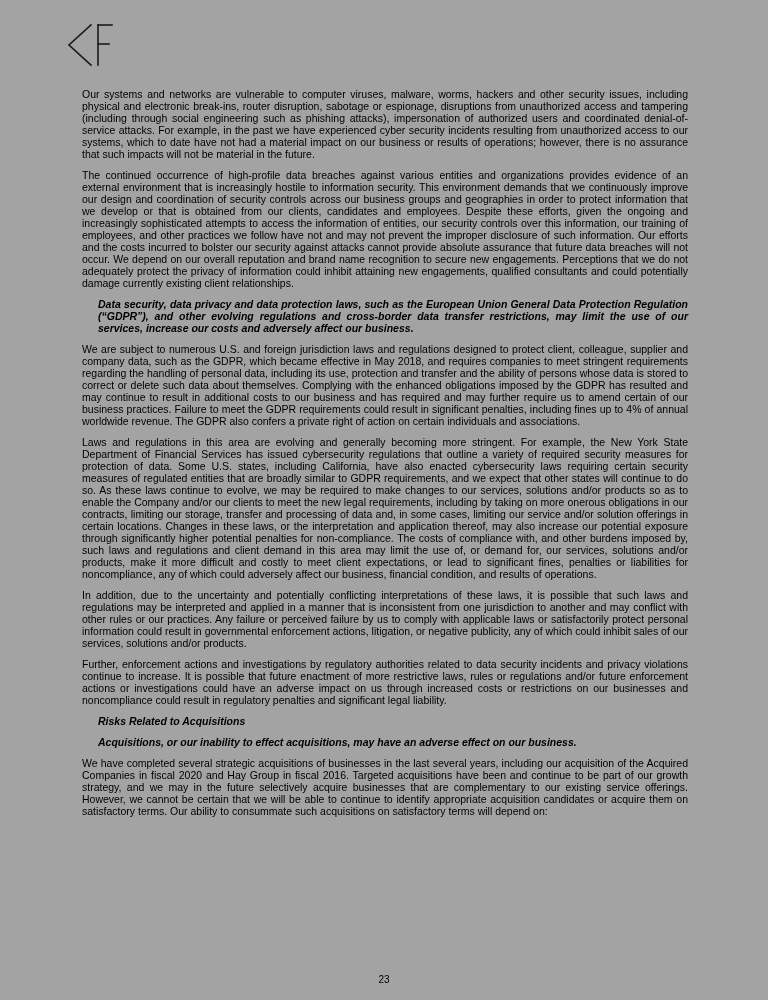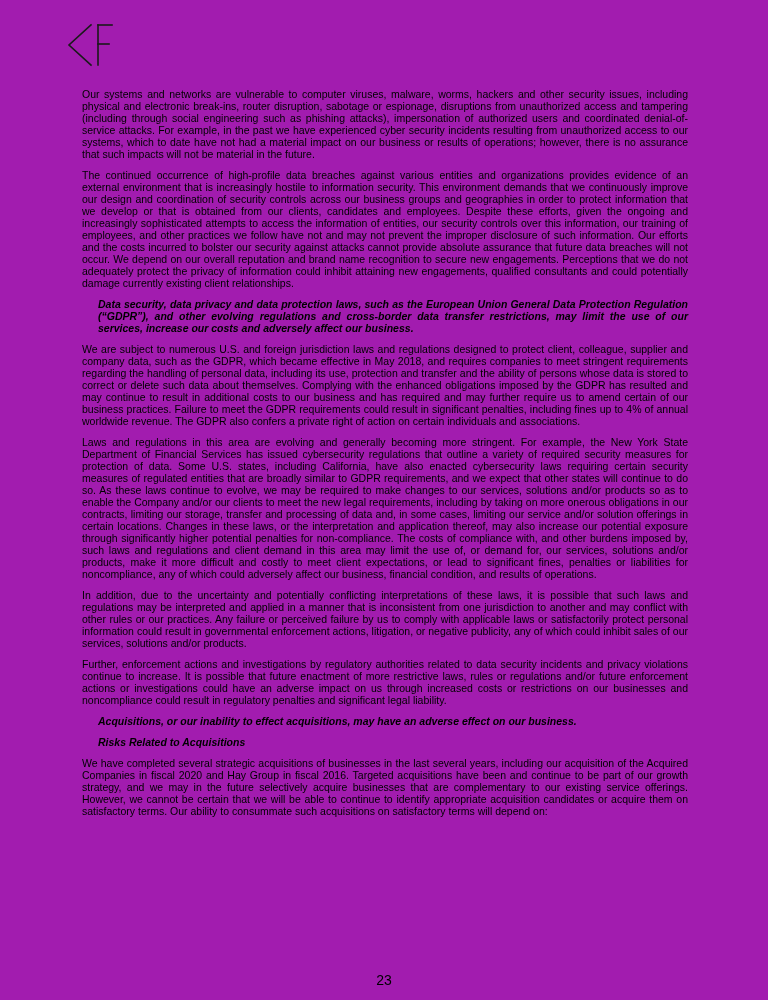--- a/index.html
+++ b/index.html
@@ -1,21 +1,21 @@
 <!DOCTYPE html>
 <html><head>
 <meta charset="utf-8">
 <style>
   html, body { margin: 0; padding: 0; background: #ffffff; }
   .page {
     position: relative;
     width: 768px;
     height: 1000px;
     margin: 0 auto;
-    background: #a21caf;
+    background: #a3a3a3;
     box-sizing: border-box;
     font-family: "Liberation Sans", sans-serif;
     color: #000000;
     overflow: hidden;
   }
   .logo-wrap {
     position: absolute;
     top: 22px;
     left: 64px;
     width: 50px;
@@ -40,21 +40,21 @@
     font-style: italic;
     margin: 2px 0 9px 16px;
     text-align: justify;
   }
   .page-number {
     position: absolute;
     bottom: 14px;
     left: 0;
     width: 100%;
     text-align: center;
-    font-size: 14px;
+    font-size: 10px;
     line-height: 12px;
   }
 </style>
 </head>
 <body>
 
 <div class="page">
 
   <div class="logo-wrap">
     <svg width="50" height="46" viewBox="0 0 50 46">
@@ -68,20 +68,20 @@
   </div>
 
   <div class="content">
     <p class="body">Our systems and networks are vulnerable to computer viruses, malware, worms, hackers and other security issues, including physical and electronic break-ins, router disruption, sabotage or espionage, disruptions from unauthorized access and tampering (including through social engineering such as phishing attacks), impersonation of authorized users and coordinated denial-of-service attacks. For example, in the past we have experienced cyber security incidents resulting from unauthorized access to our systems, which to date have not had a material impact on our business or results of operations; however, there is no assurance that such impacts will not be material in the future.</p>
     <p class="body">The continued occurrence of high-profile data breaches against various entities and organizations provides evidence of an external environment that is increasingly hostile to information security. This environment demands that we continuously improve our design and coordination of security controls across our business groups and geographies in order to protect information that we develop or that is obtained from our clients, candidates and employees. Despite these efforts, given the ongoing and increasingly sophisticated attempts to access the information of entities, our security controls over this information, our training of employees, and other practices we follow have not and may not prevent the improper disclosure of such information. Our efforts and the costs incurred to bolster our security against attacks cannot provide absolute assurance that future data breaches will not occur. We depend on our overall reputation and brand name recognition to secure new engagements. Perceptions that we do not adequately protect the privacy of information could inhibit attaining new engagements, qualified consultants and could potentially damage currently existing client relationships.</p>
     <p class="heading">Data security, data privacy and data protection laws, such as the European Union General Data Protection Regulation (“GDPR”), and other evolving regulations and cross-border data transfer restrictions, may limit the use of our services, increase our costs and adversely affect our business.</p>
     <p class="body">We are subject to numerous U.S. and foreign jurisdiction laws and regulations designed to protect client, colleague, supplier and company data, such as the GDPR, which became effective in May 2018, and requires companies to meet stringent requirements regarding the handling of personal data, including its use, protection and transfer and the ability of persons whose data is stored to correct or delete such data about themselves. Complying with the enhanced obligations imposed by the GDPR has resulted and may continue to result in additional costs to our business and has required and may further require us to amend certain of our business practices. Failure to meet the GDPR requirements could result in significant penalties, including fines up to 4% of annual worldwide revenue. The GDPR also confers a private right of action on certain individuals and associations.</p>
     <p class="body">Laws and regulations in this area are evolving and generally becoming more stringent. For example, the New York State Department of Financial Services has issued cybersecurity regulations that outline a variety of required security measures for protection of data. Some U.S. states, including California, have also enacted cybersecurity laws requiring certain security measures of regulated entities that are broadly similar to GDPR requirements, and we expect that other states will continue to do so. As these laws continue to evolve, we may be required to make changes to our services, solutions and/or products so as to enable the Company and/or our clients to meet the new legal requirements, including by taking on more onerous obligations in our contracts, limiting our storage, transfer and processing of data and, in some cases, limiting our service and/or solution offerings in certain locations. Changes in these laws, or the interpretation and application thereof, may also increase our potential exposure through significantly higher potential penalties for non-compliance. The costs of compliance with, and other burdens imposed by, such laws and regulations and client demand in this area may limit the use of, or demand for, our services, solutions and/or products, make it more difficult and costly to meet client expectations, or lead to significant fines, penalties or liabilities for noncompliance, any of which could adversely affect our business, financial condition, and results of operations.</p>
     <p class="body">In addition, due to the uncertainty and potentially conflicting interpretations of these laws, it is possible that such laws and regulations may be interpreted and applied in a manner that is inconsistent from one jurisdiction to another and may conflict with other rules or our practices. Any failure or perceived failure by us to comply with applicable laws or satisfactorily protect personal information could result in governmental enforcement actions, litigation, or negative publicity, any of which could inhibit sales of our services, solutions and/or products.</p>
     <p class="body">Further, enforcement actions and investigations by regulatory authorities related to data security incidents and privacy violations continue to increase. It is possible that future enactment of more restrictive laws, rules or regulations and/or future enforcement actions or investigations could have an adverse impact on us through increased costs or restrictions on our businesses and noncompliance could result in regulatory penalties and significant legal liability.</p>
+    <p class="heading">Risks Related to Acquisitions</p>
     <p class="heading">Acquisitions, or our inability to effect acquisitions, may have an adverse effect on our business.</p>
-    <p class="heading">Risks Related to Acquisitions</p>
     <p class="body">We have completed several strategic acquisitions of businesses in the last several years, including our acquisition of the Acquired Companies in fiscal 2020 and Hay Group in fiscal 2016. Targeted acquisitions have been and continue to be part of our growth strategy, and we may in the future selectively acquire businesses that are complementary to our existing service offerings. However, we cannot be certain that we will be able to continue to identify appropriate acquisition candidates or acquire them on satisfactory terms. Our ability to consummate such acquisitions on satisfactory terms will depend on:</p>
   </div>
 
   <div class="page-number">23</div>
 
 </div>
 
 </body></html>

